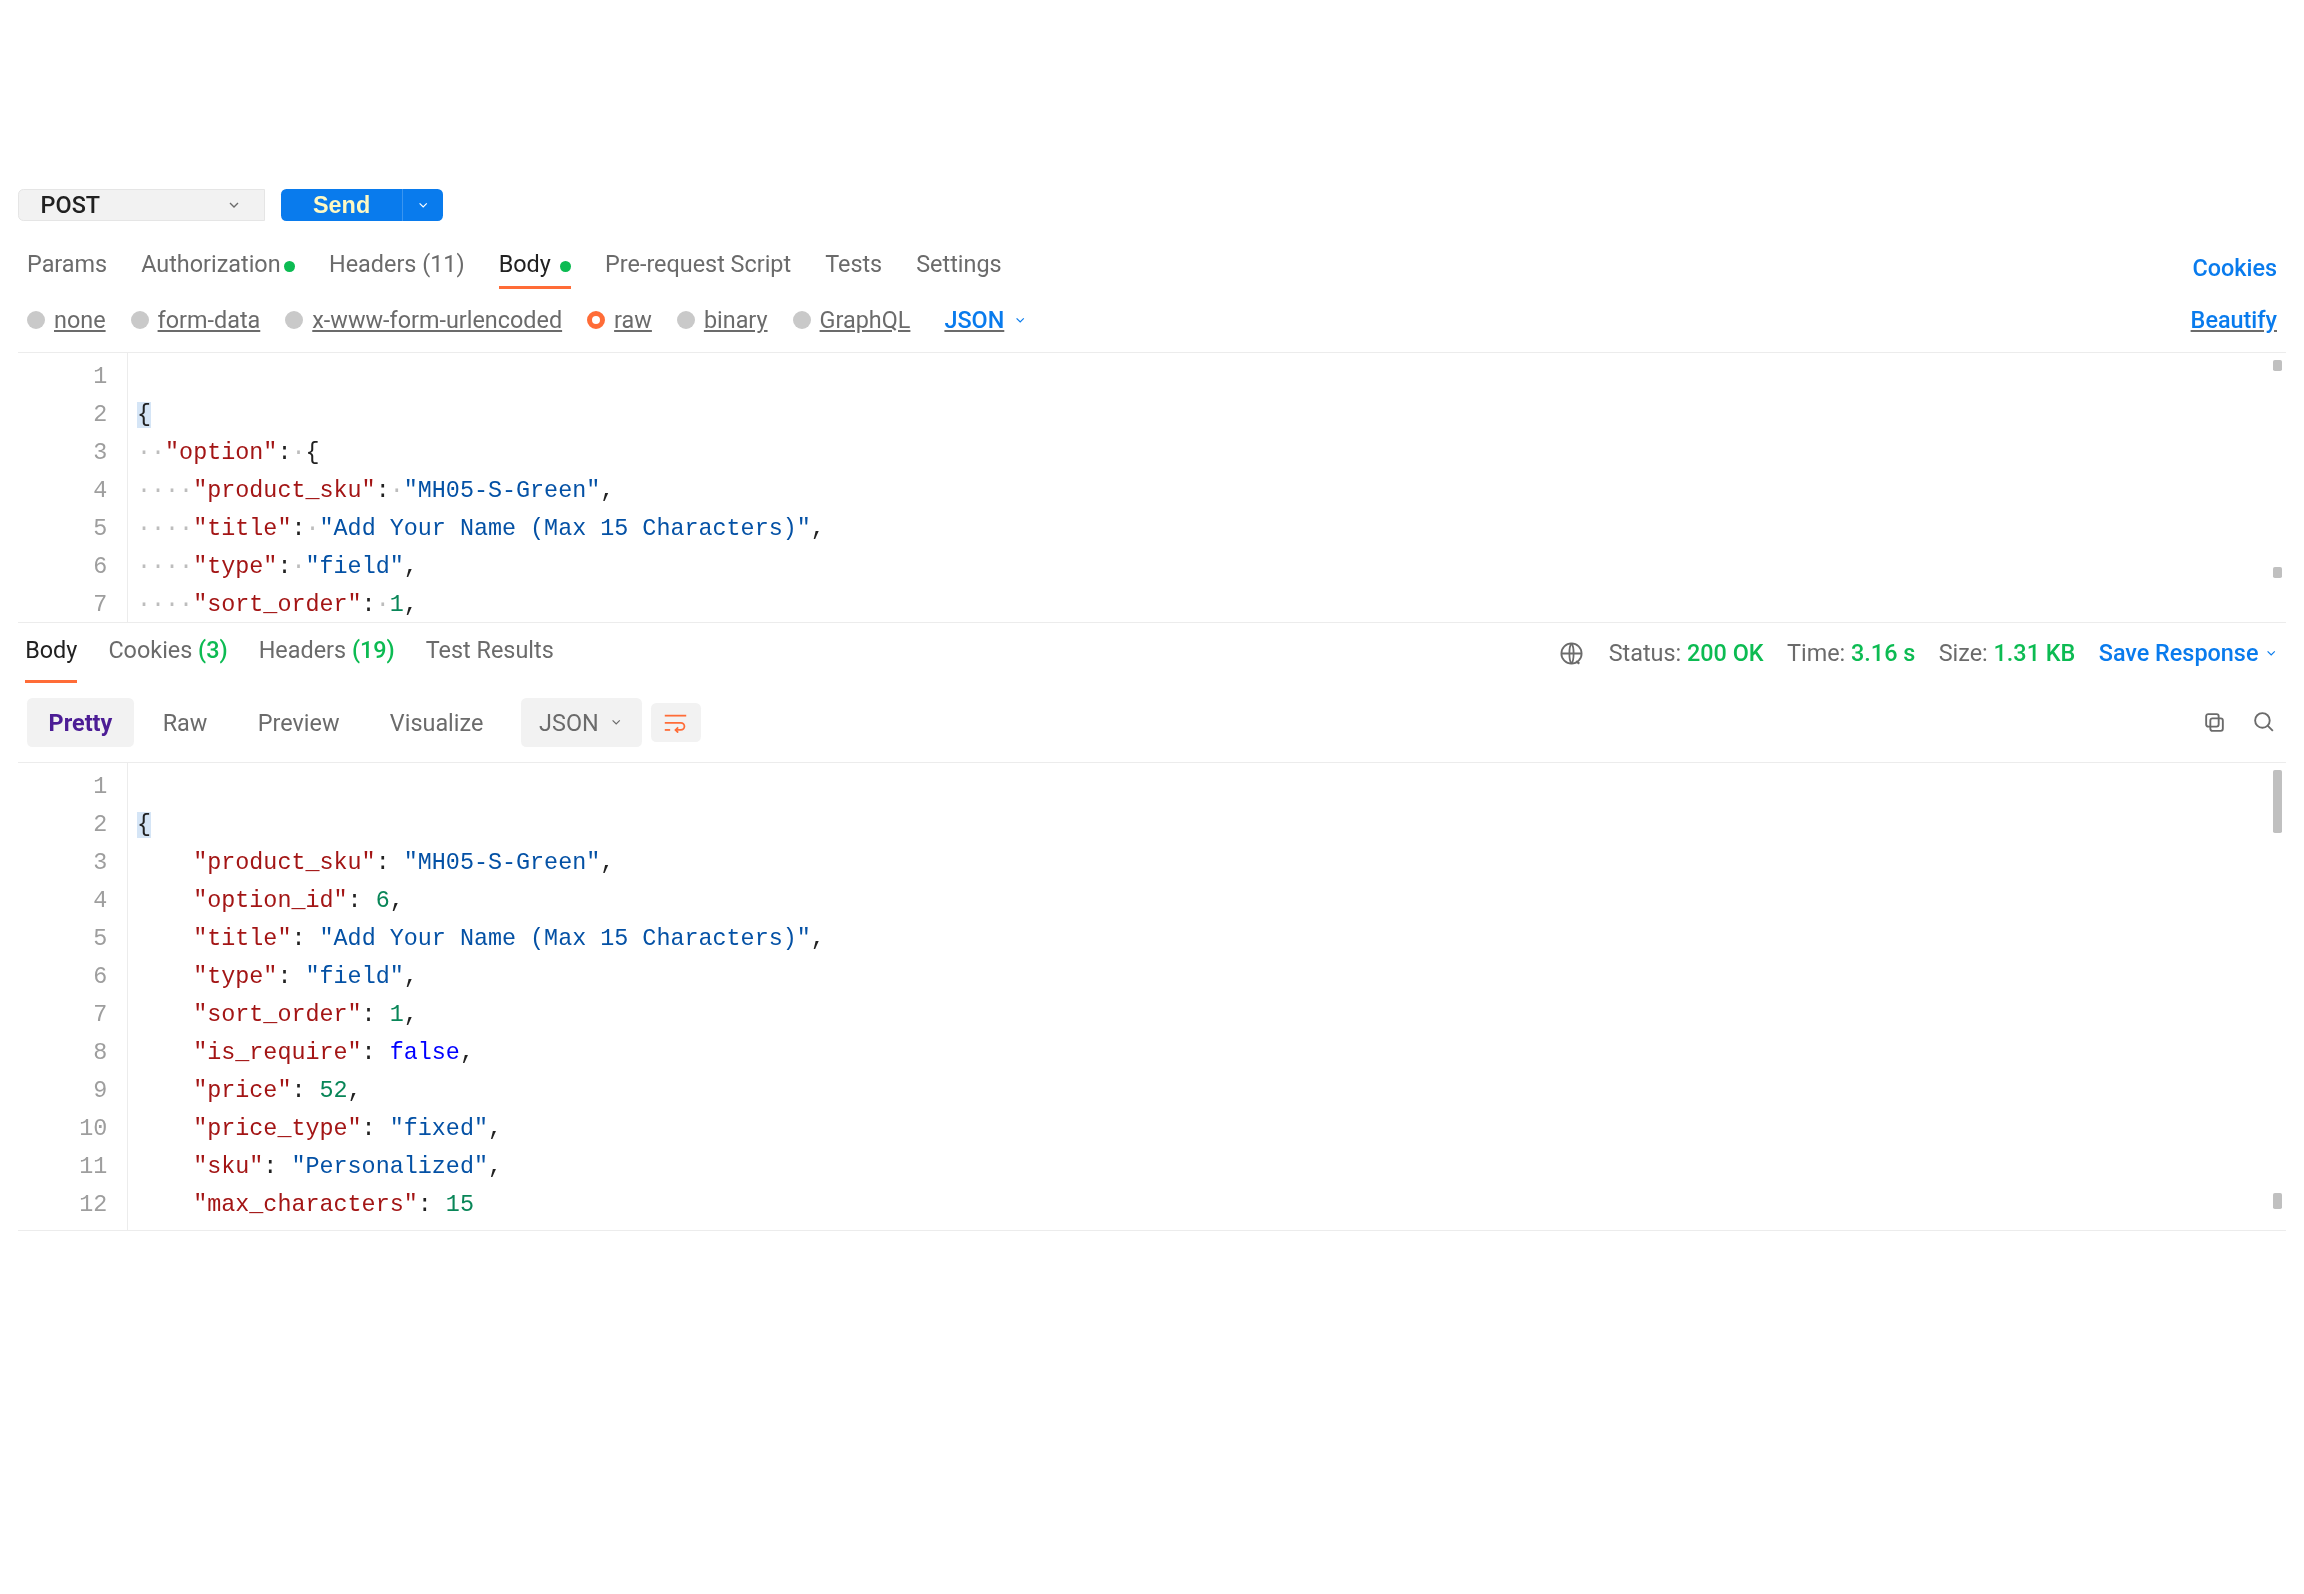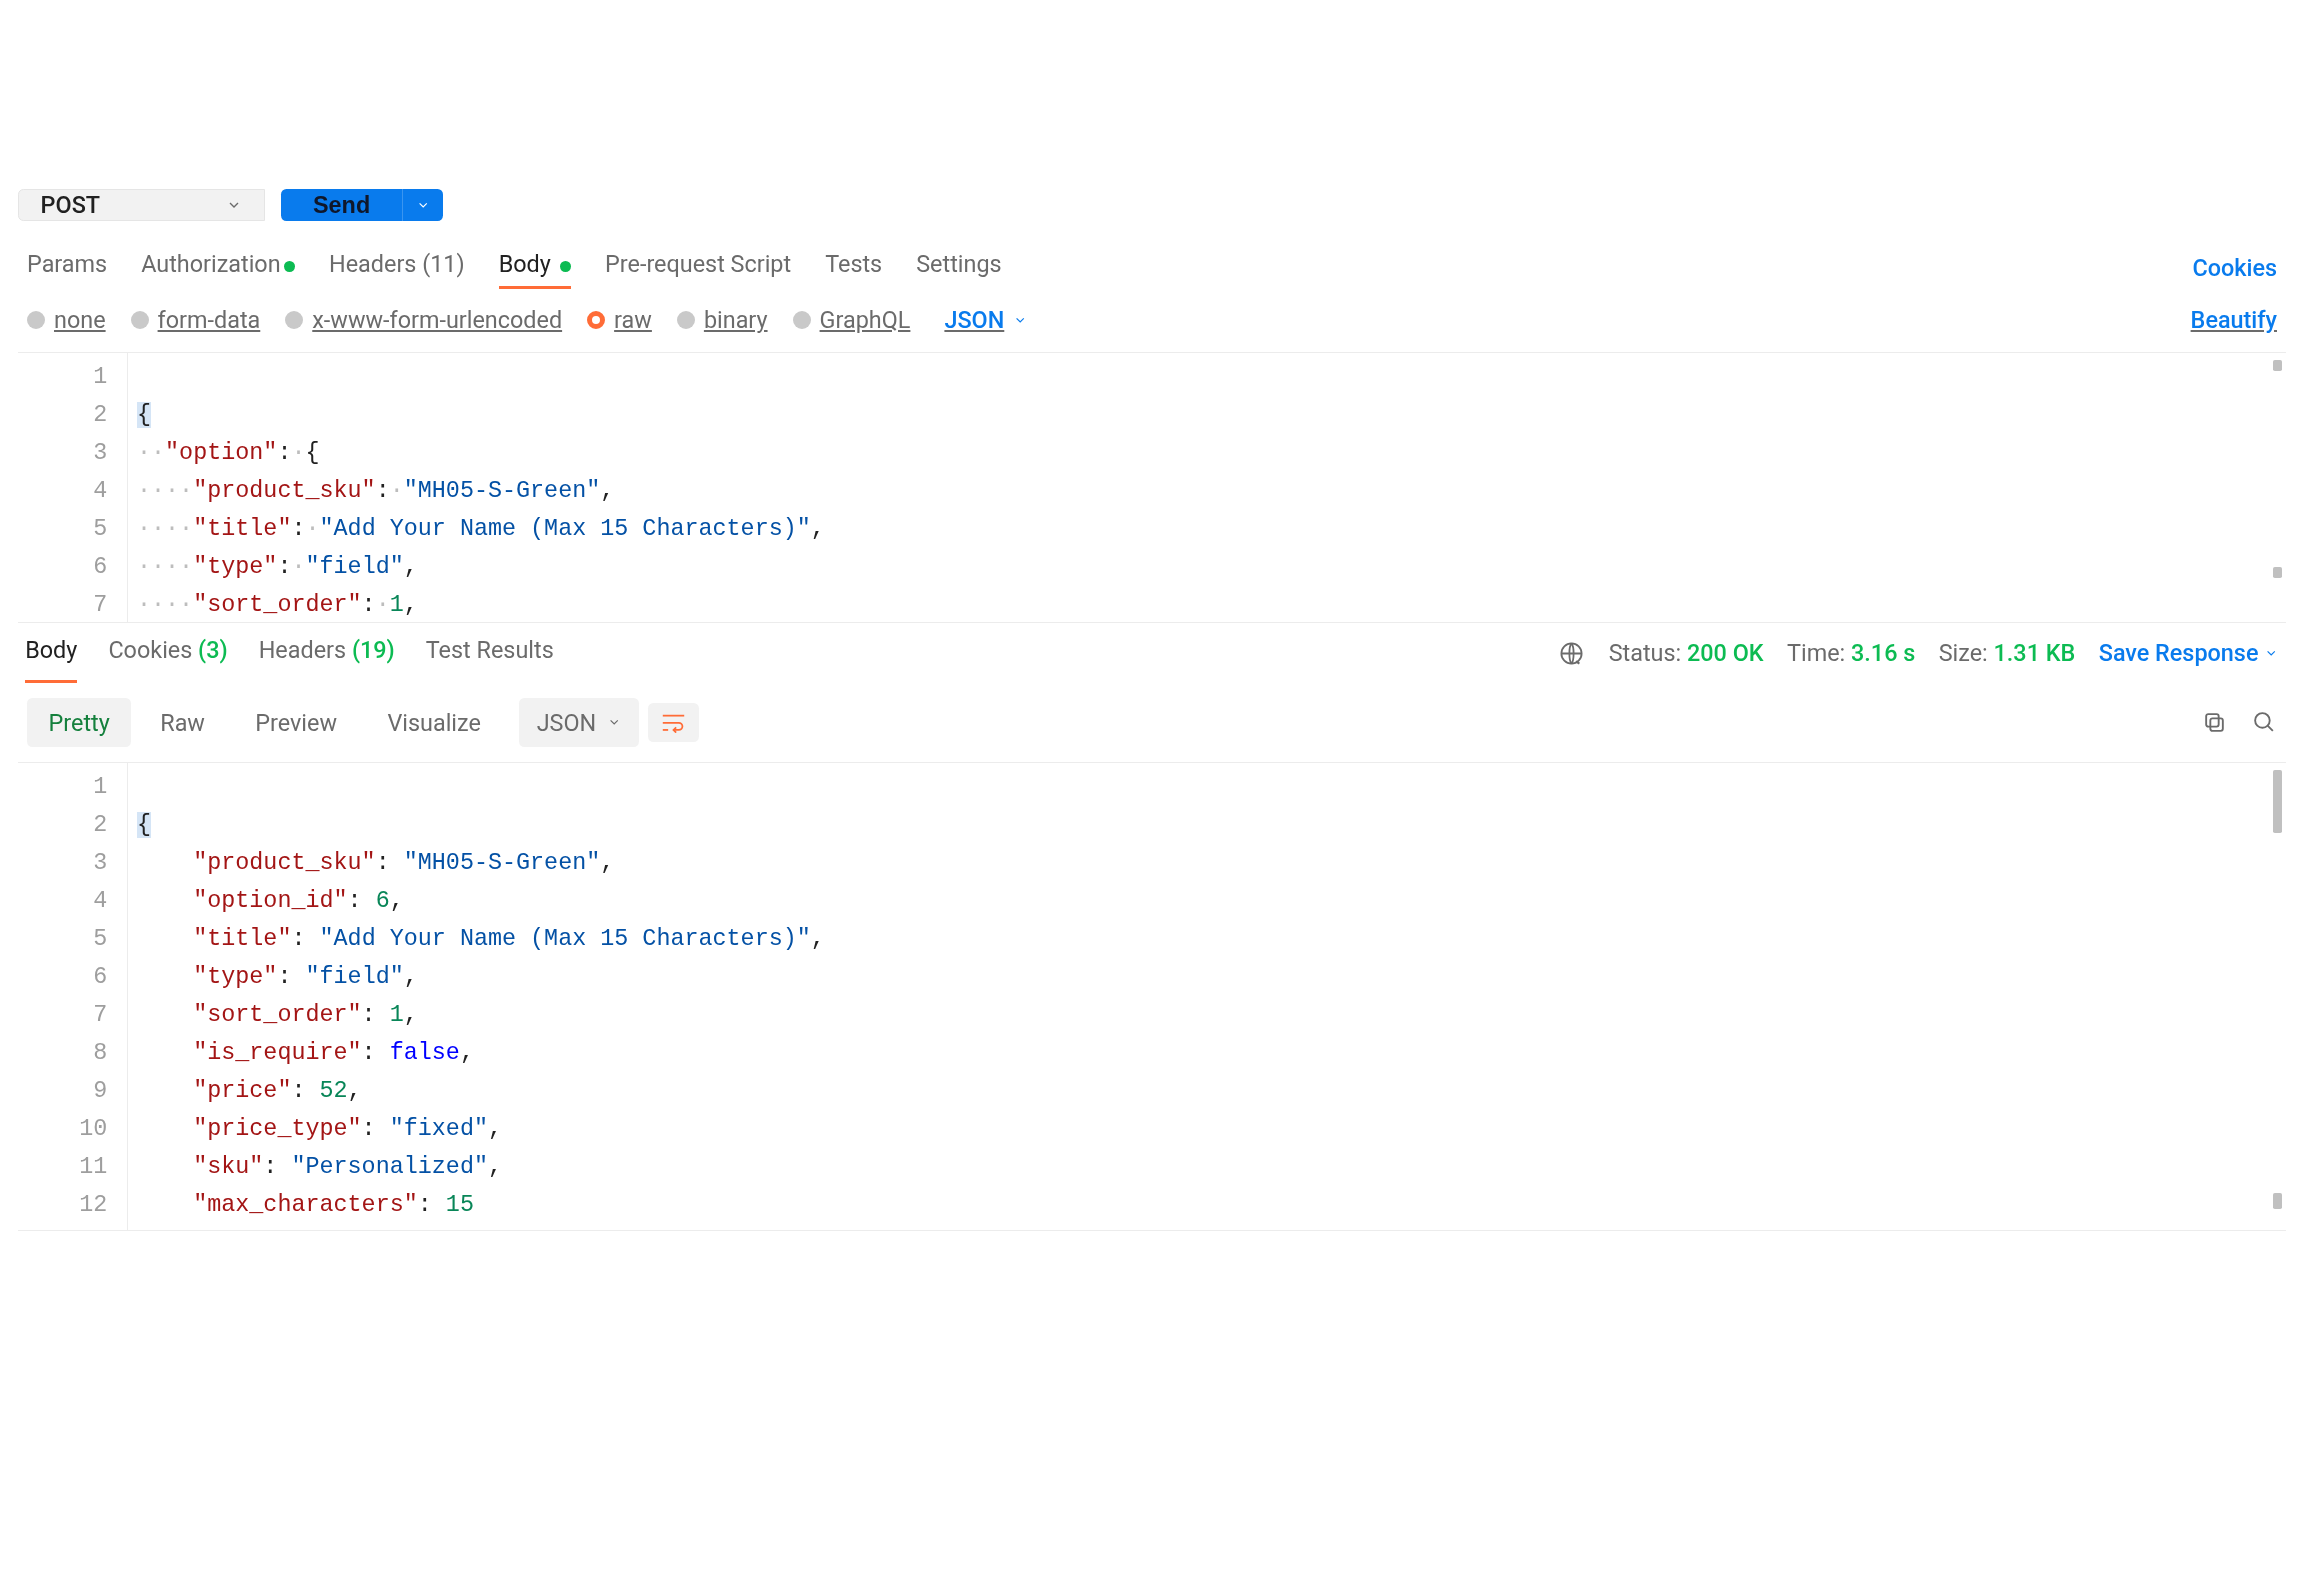--- a/index.html
+++ b/index.html
@@ -42,21 +42,21 @@
   font-size: 23.4px;
   color: #444;
   outline: none;
 }
 .send-group {
   display: flex;
   margin-left: 16px;
 }
 .send-btn {
   background: #097bed;
-  color: #0f172a;
+  color: #fef9c3;
   font-weight: 600;
   padding: 0 32px;
   border: none;
   border-radius: 5.4px 0 0 5.4px;
   font-size: 23.4px;
   cursor: pointer;
 }
 .send-chevron {
   background: #097bed;
   color: #fff;
@@ -199,21 +199,21 @@
 }
 .seg {
   background: #f2f2f2;
   padding: 10.8px 21.6px;
   color: #6b6b6b;
   border-radius: 5.4px;
   margin-right: 7.2px;
   cursor: pointer;
 }
 .seg.plain { background: transparent; }
-.seg.active { background: #f2f2f2; color: #15803d; font-weight: 400; }
+.seg.active { background: #f2f2f2; color: #4c1d95; font-weight: 700; }
 .json-dd {
   background: #f2f2f2;
   padding: 10.8px 18px;
   border-radius: 5.4px;
   margin-left: 9px;
   color: #6b6b6b;
   display: inline-flex; align-items: center; gap: 10.8px;
 }
 .wrap-btn {
   background: #f2f2f2;

